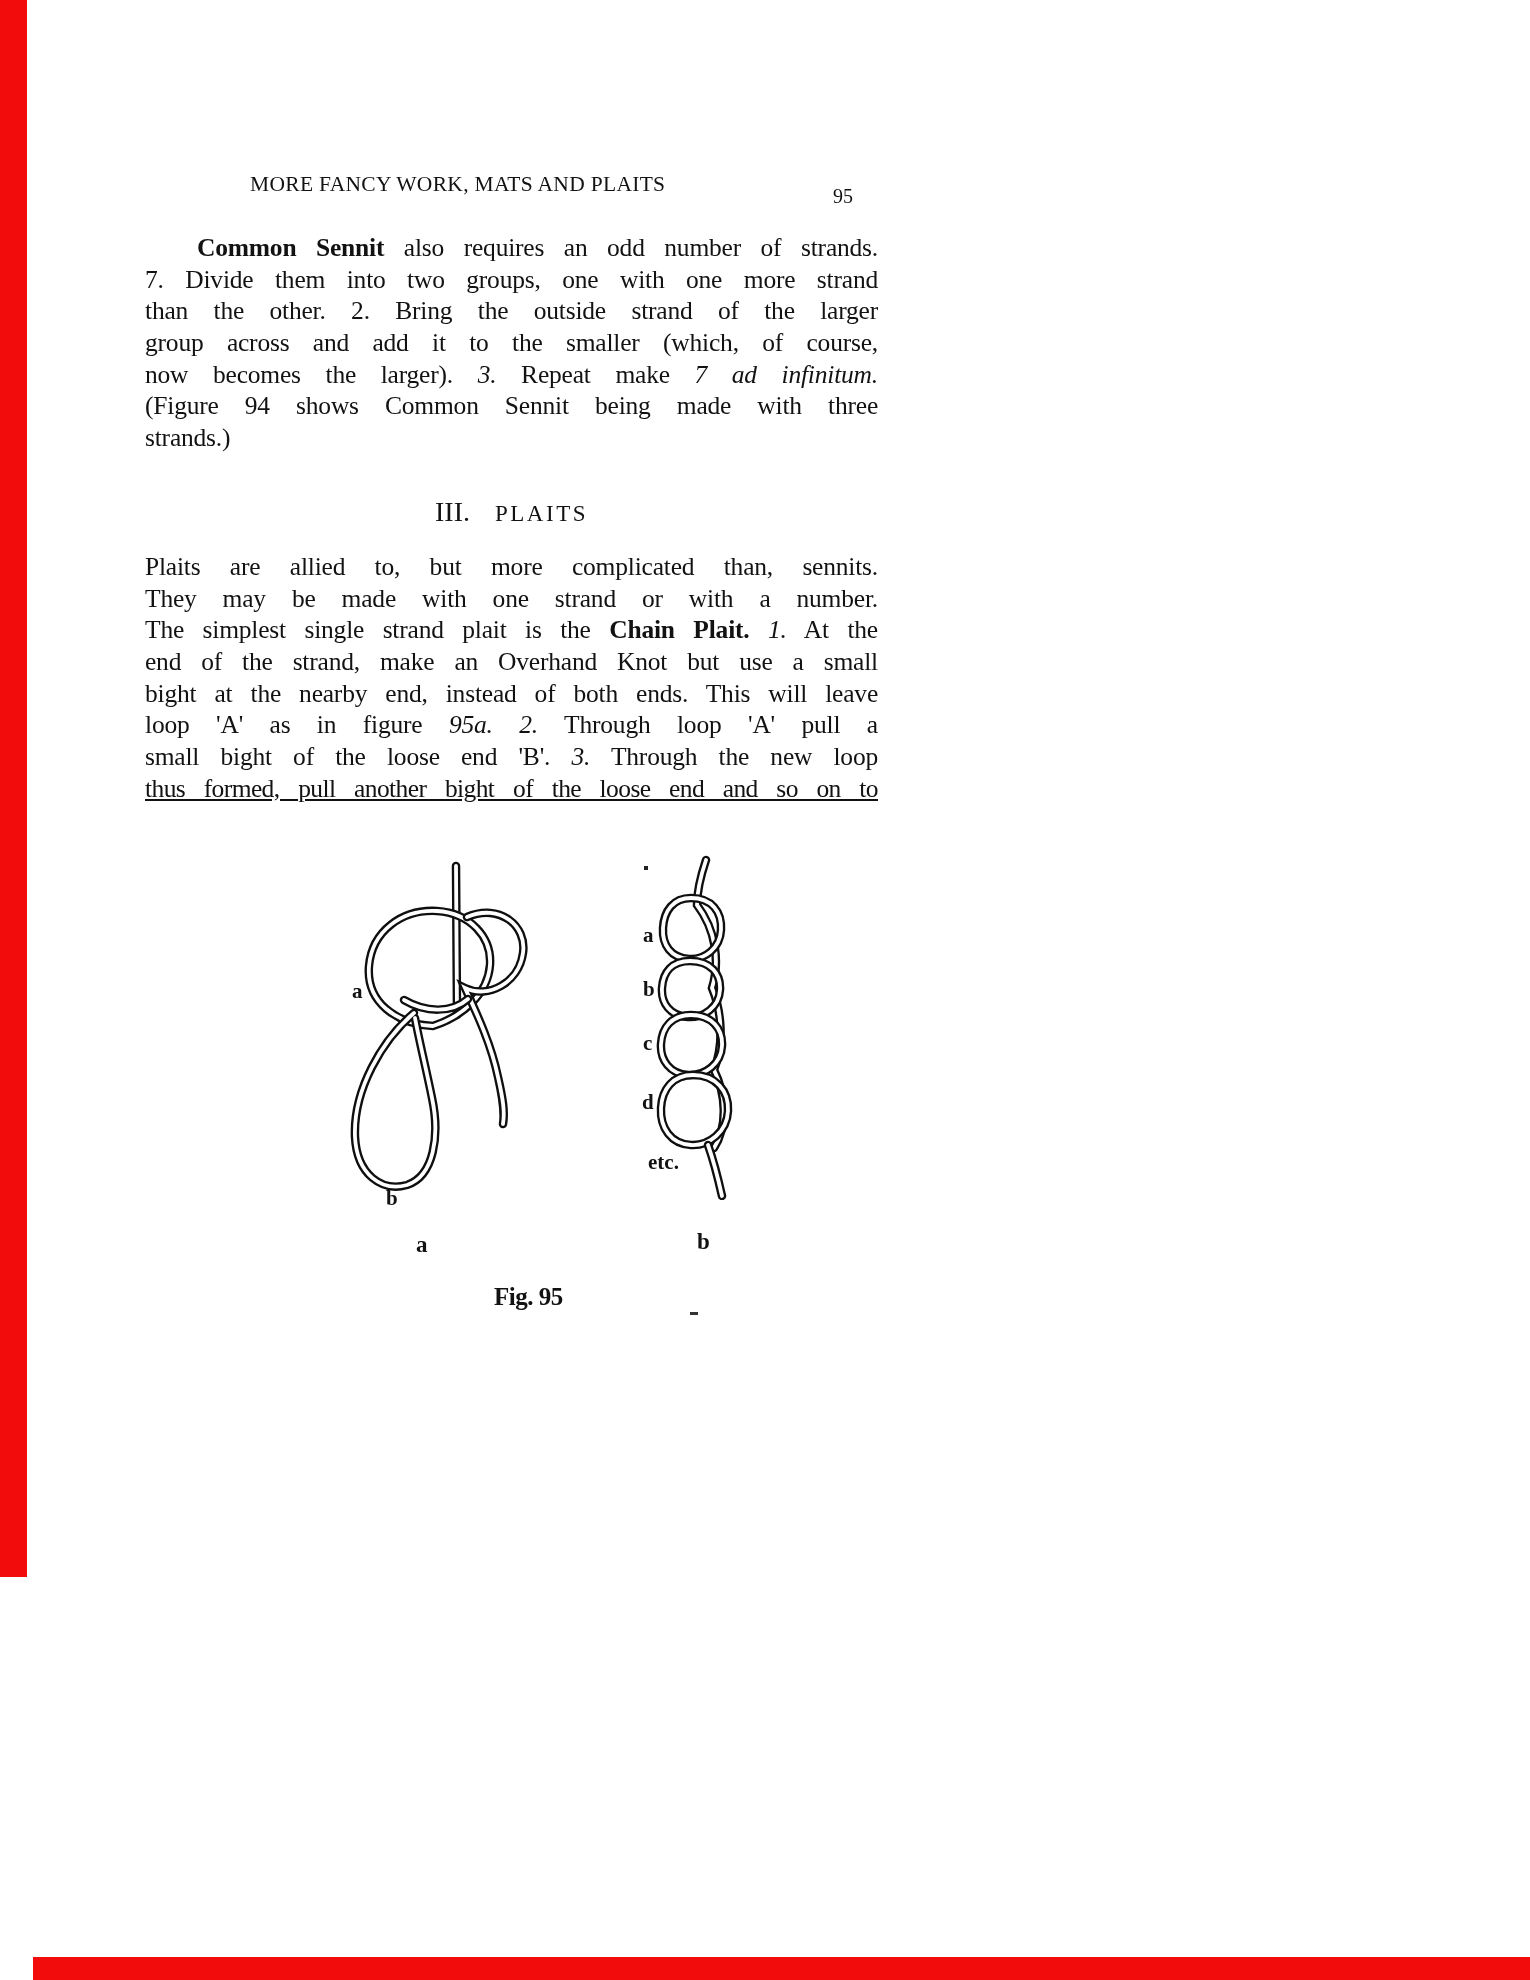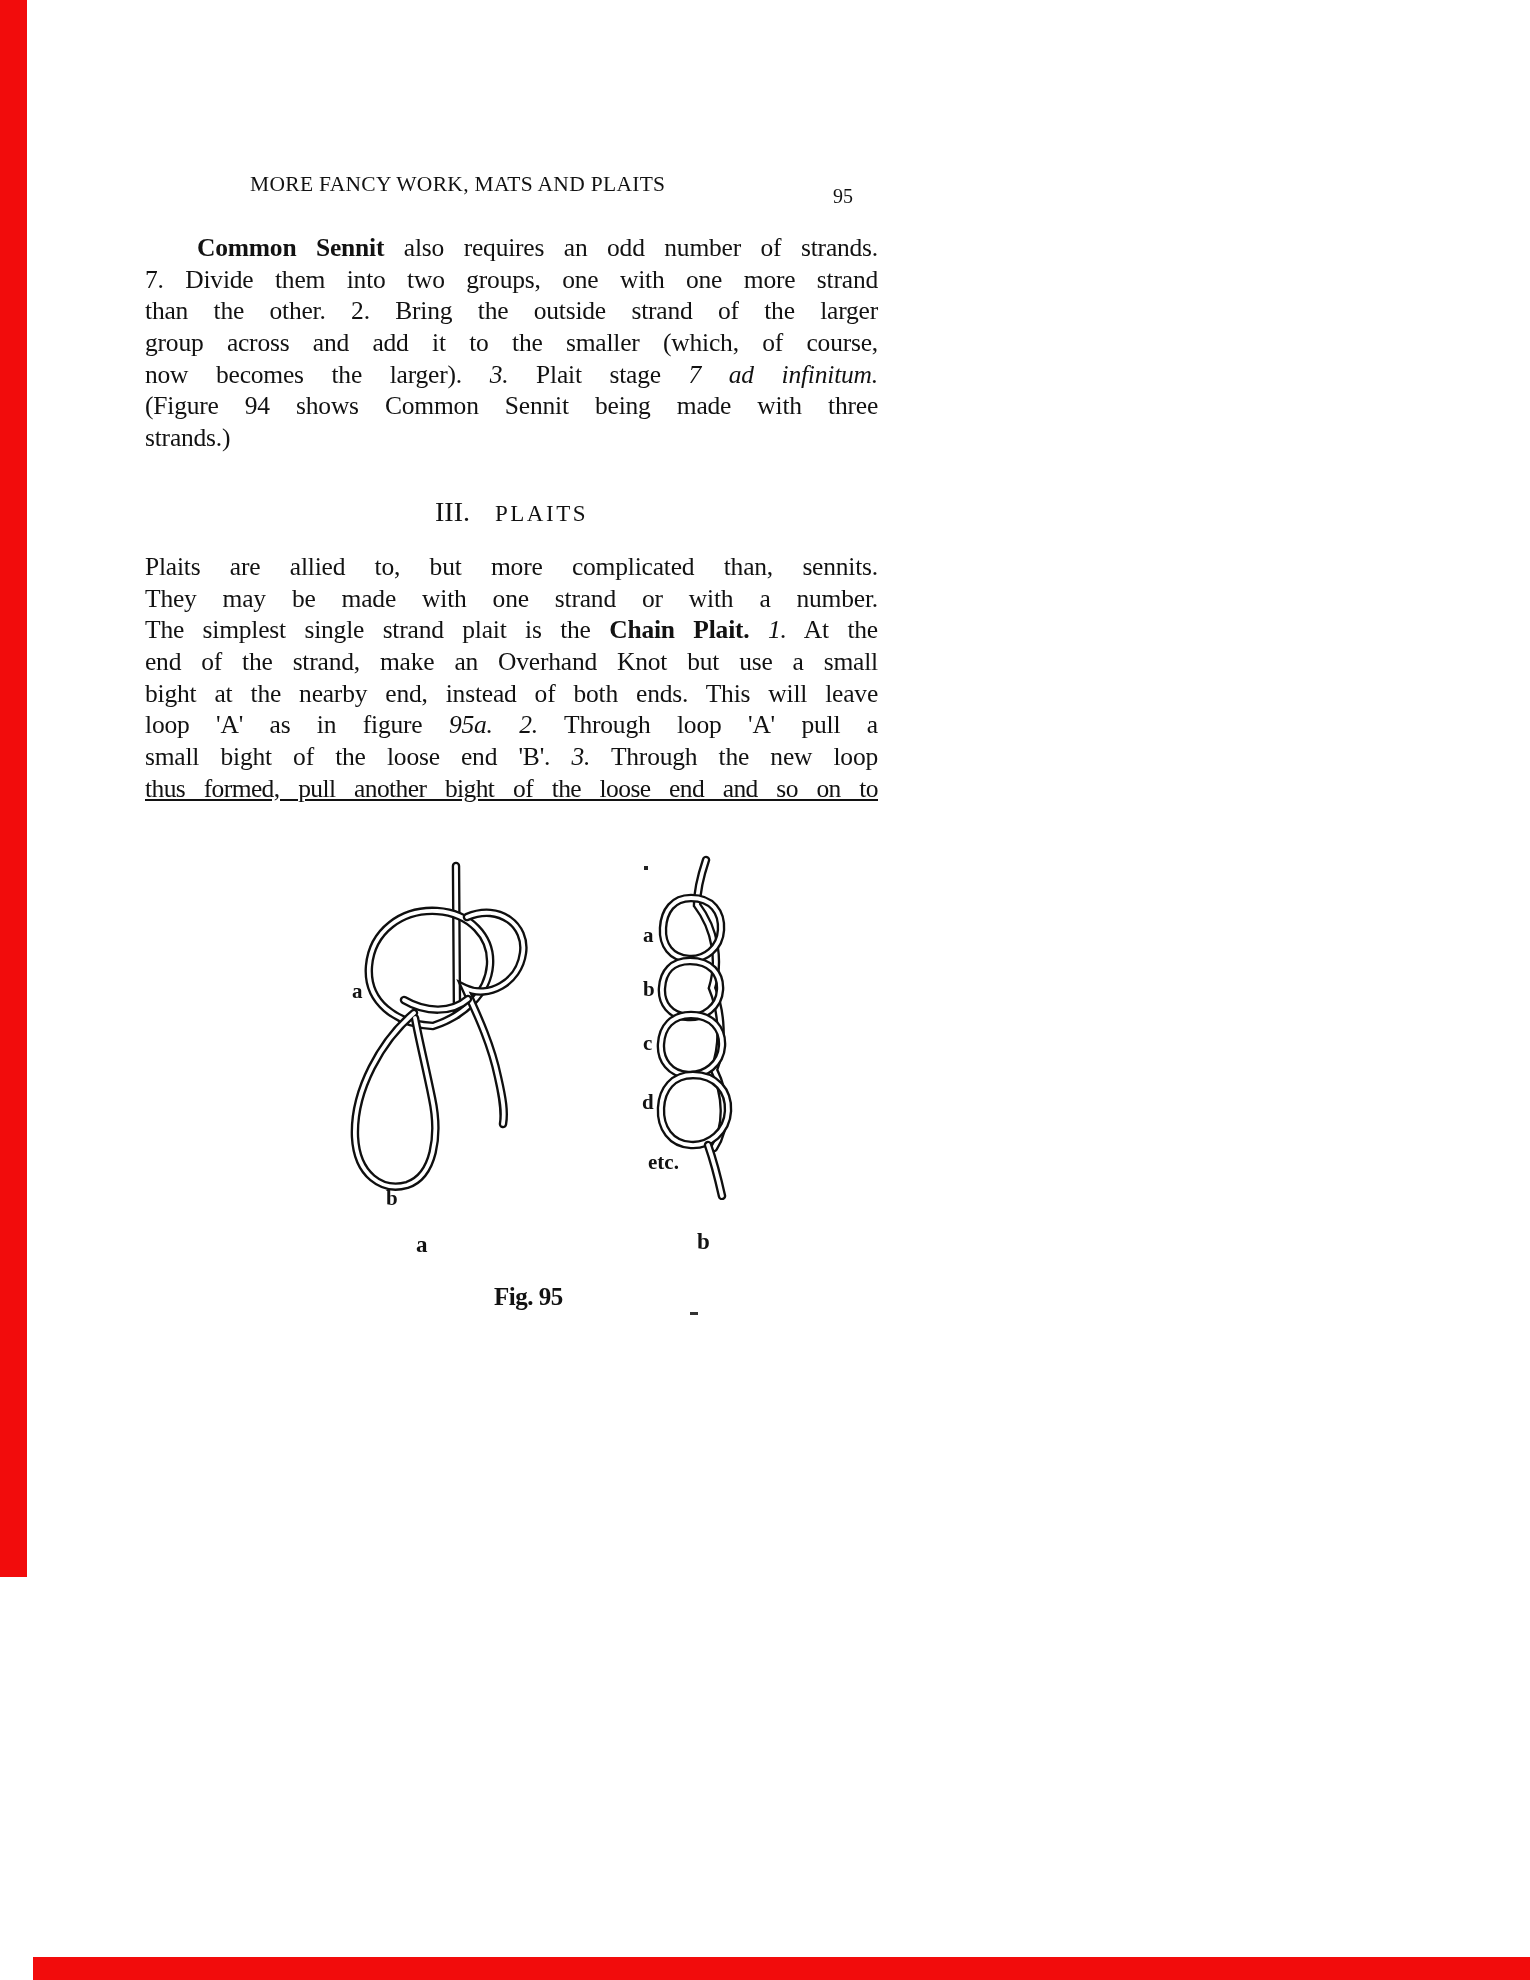--- a/index.html
+++ b/index.html
@@ -45,21 +45,21 @@
 <div class="abs stripe-bottom"></div>
 
 <div class="abs hdr-title">MORE FANCY WORK, MATS AND PLAITS</div>
 <div class="abs hdr-page">95</div>
 
 <div id="para1" class="abs para">
     <div class="tline just ind"><span class="b">Common Sennit</span><span class=""> also requires an odd number of strands.</span></div>
     <div class="tline just"><span class="">7. Divide them into two groups, one with one more strand</span></div>
     <div class="tline just"><span class="">than the other. 2. Bring the outside strand of the larger</span></div>
     <div class="tline just"><span class="">group across and add it to the smaller (which, of course,</span></div>
-    <div class="tline just"><span class="">now becomes the larger). </span><span class=" i">3.</span><span class=""> Plait stage </span><span class=" i">7 ad infinitum.</span></div>
+    <div class="tline just"><span class="">now becomes the larger). </span><span class=" i">3.</span><span class=""> Repeat make </span><span class=" i">7 ad infinitum.</span></div>
     <div class="tline just"><span class="">(Figure 94 shows Common Sennit being made with three</span></div>
     <div class="tline"><span class="">strands.)</span></div>
   </div>
 
 <div class="abs sect">
   <span class="numeral">III.</span><span class="sc">PLAITS</span>
 </div>
 
 <div id="para2" class="abs para">
     <div class="tline just"><span class="">Plaits are allied to, but more complicated than, sennits.</span></div>

